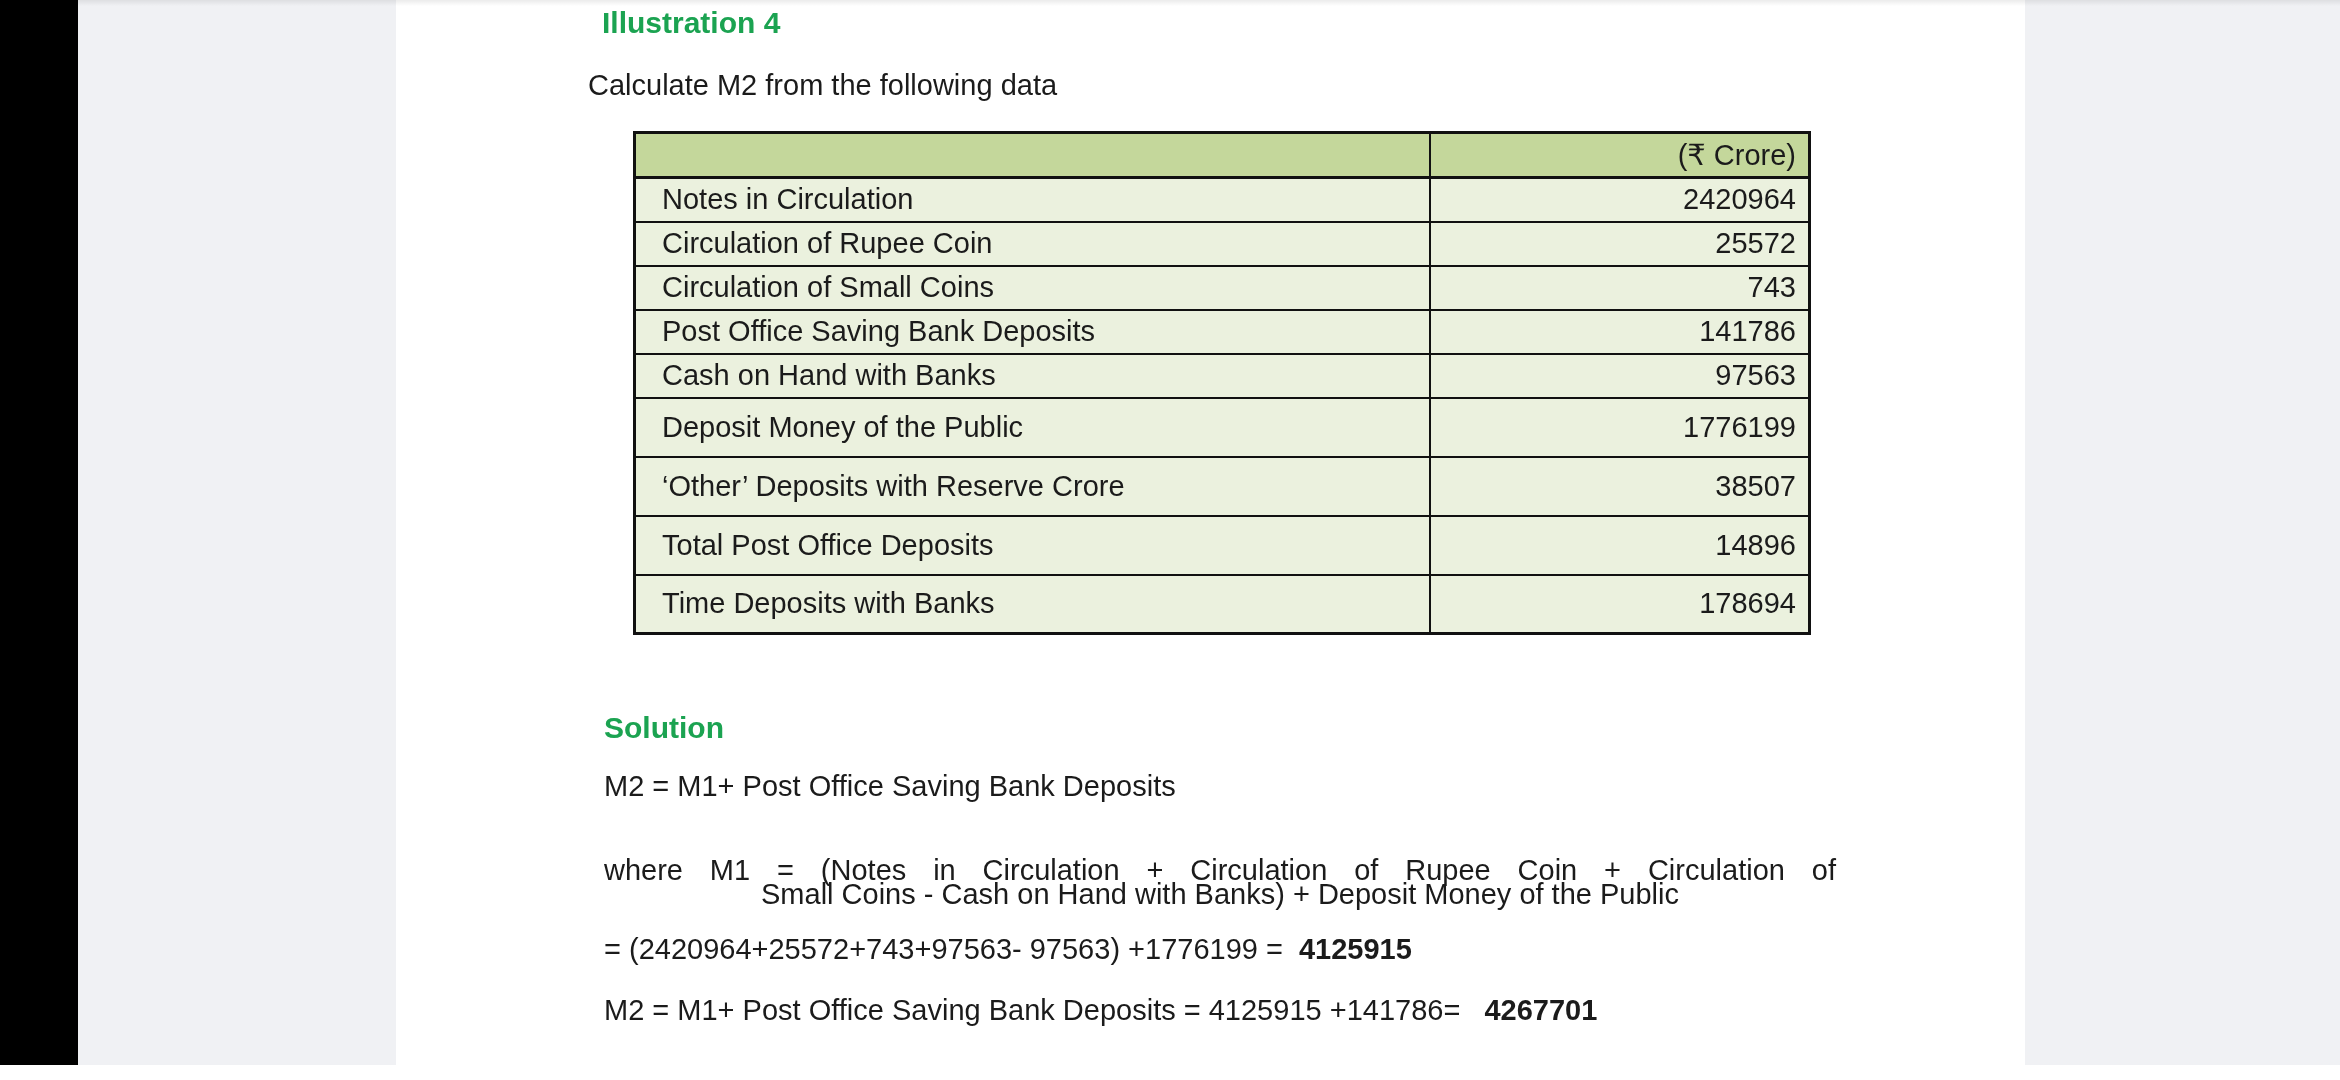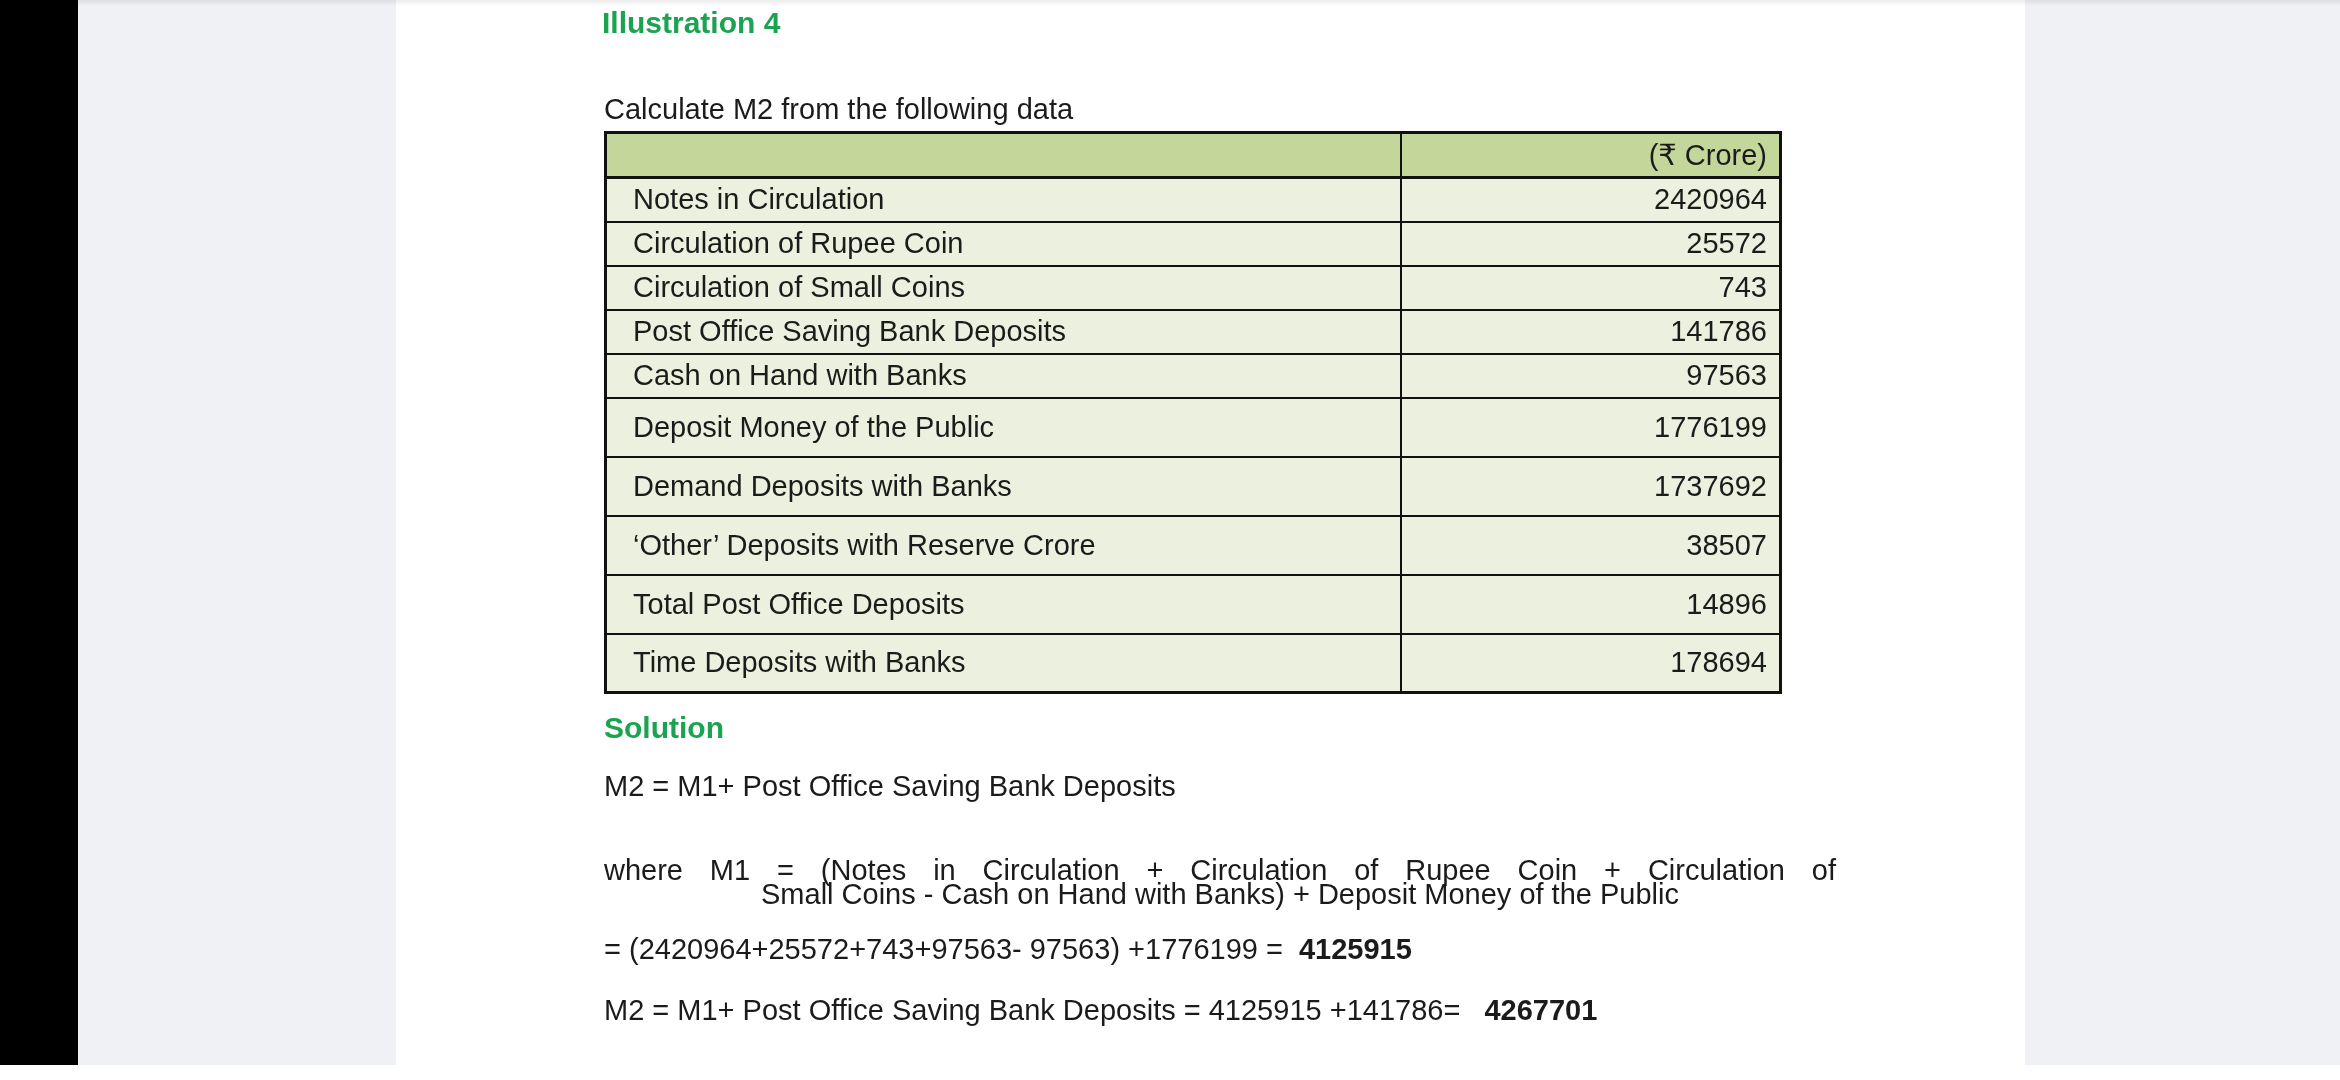--- a/index.html
+++ b/index.html
@@ -36,25 +36,25 @@
     position:absolute;left:396px;top:0;width:1629px;height:1080px;
     background:var(--page-bg);
   }
   .abs{position:absolute;}
   .doc-heading{
     left:206px;top:5px;
     font-size:30px;font-weight:bold;line-height:36px;
     color:var(--accent-green);
   }
   .intro-line{
-    left:208px;top:67px;
-    font-size:29px;line-height:36px;margin-top:24px;
+    left:192px;top:67px;
+    font-size:29px;line-height:36px;
   }
   table.data-table{
-    left:208px;top:131px;width:1175px;
+    left:237px;top:131px;width:1175px;
     border-collapse:collapse;table-layout:fixed;
     font-size:29px;
   }
   table.data-table td{
     border:2px solid var(--border);
     padding:0 12px 0 26px;
     vertical-align:middle;
     overflow:hidden;white-space:nowrap;
   }
   table.data-table{border:3px solid var(--border);}
@@ -132,24 +132,20 @@
         </tr>
         <tr class="data-row short">
           <td class="col-label">Cash on Hand with Banks</td>
           <td class="col-value">97563</td>
         </tr>
         <tr class="data-row tall">
           <td class="col-label">Deposit Money of the Public</td>
           <td class="col-value">1776199</td>
         </tr>
         <tr class="data-row tall">
-          <td class="col-label">Demand Deposits with Banks</td>
-          <td class="col-value">1737692</td>
-        </tr>
-        <tr class="data-row tall">
           <td class="col-label">‘Other’ Deposits with Reserve Crore</td>
           <td class="col-value">38507</td>
         </tr>
         <tr class="data-row tall">
           <td class="col-label">Total Post Office Deposits</td>
           <td class="col-value">14896</td>
         </tr>
         <tr class="data-row tall">
           <td class="col-label">Time Deposits with Banks</td>
           <td class="col-value">178694</td>

